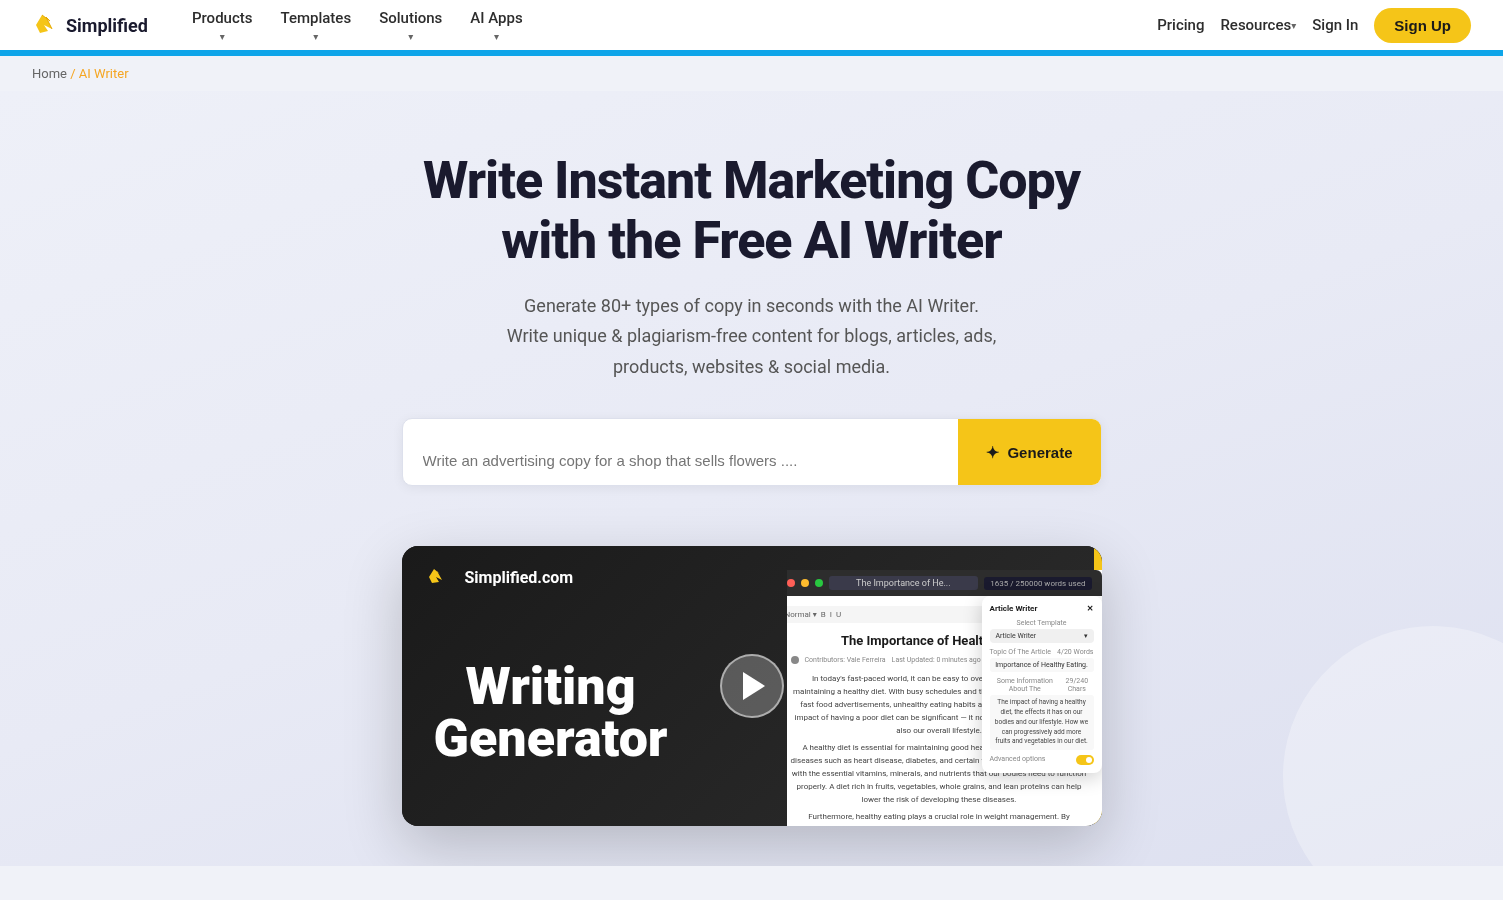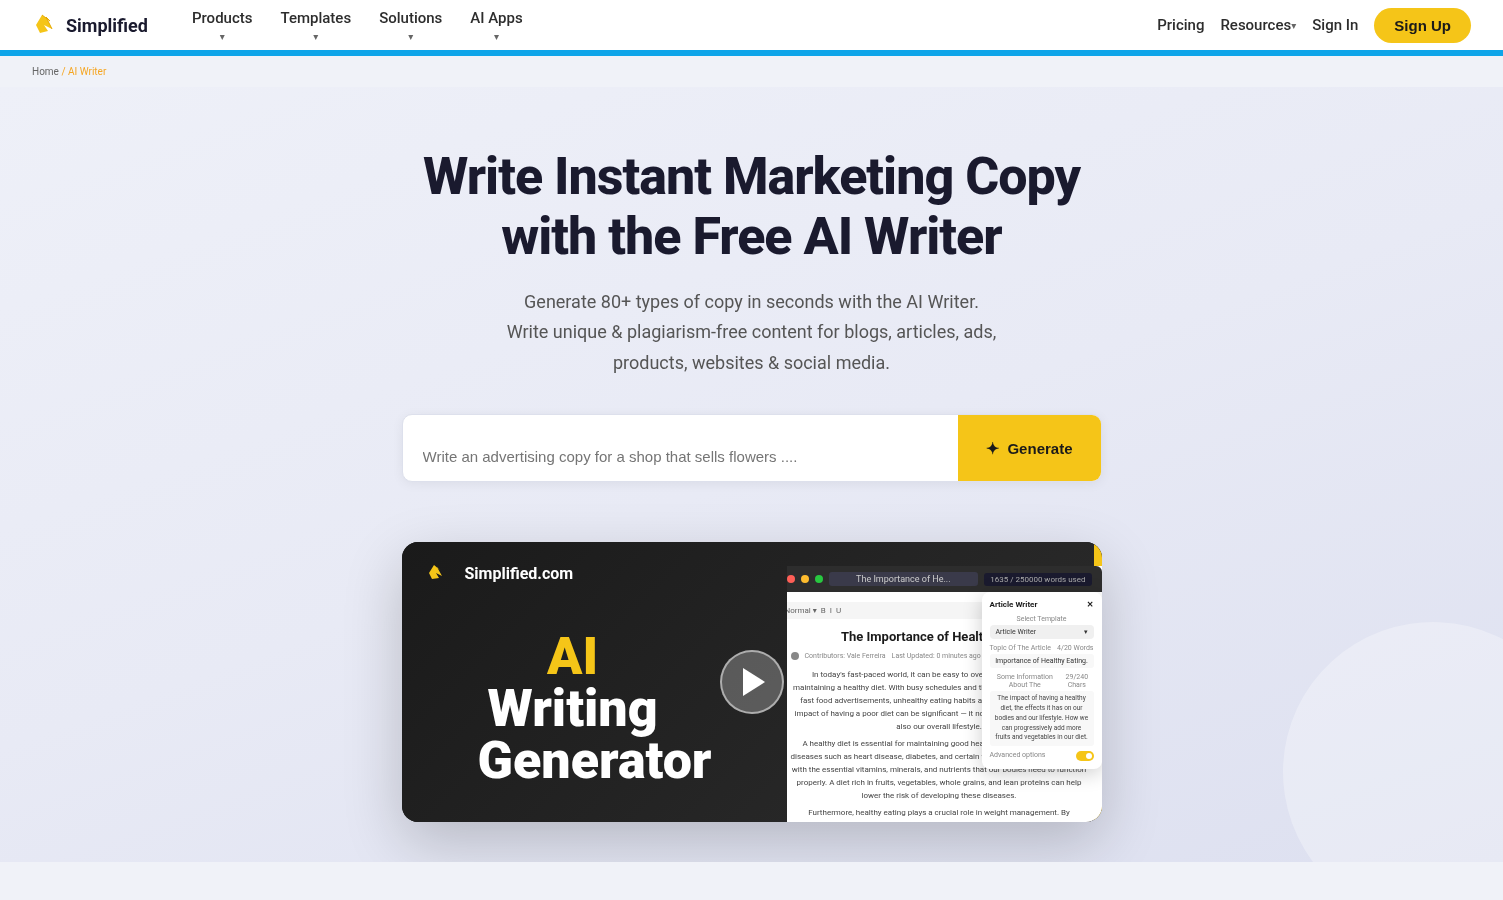--- a/index.html
+++ b/index.html
@@ -85,21 +85,21 @@
       padding: 9px 20px;
       border-radius: 24px;
       font-size: 15px;
       font-weight: 600;
       cursor: pointer;
     }
 
     
     .breadcrumb {
       padding: 10px 32px;
-      font-size: 10px;
+      font-size: 13px;
       color: #666;
       background: #f0f2f8;
     }
     .breadcrumb a { color: #666; text-decoration: none; }
     .breadcrumb span { color: #f5a623; }
 
     
     .hero {
       background: linear-gradient(160deg, #eef0f8 0%, #e8eaf5 50%, #dde0f0 100%);
       text-align: center;
@@ -218,21 +218,20 @@
       font-size: 52px;
       font-weight: 900;
       color: #fff;
       line-height: 1;
     }
     .video-text-generator {
       font-size: 52px;
       font-weight: 900;
       color: #fff;
       line-height: 1;
-      margin-left: 44px;
     }
     .play-btn {
       position: absolute;
       left: 50%;
       top: 50%;
       transform: translate(-50%, -50%);
       width: 64px;
       height: 64px;
       background: rgba(255,255,255,0.25);
       border-radius: 50%;
@@ -483,21 +482,20 @@
     <div class="video-dark-bg">
 
       <div class="video-logo-area">
         <svg class="video-logo-icon" viewBox="0 0 22 22" fill="none">
           <path d="M3 11 L8 3 L14 8 L11 5 L16 14 L10 11 L13 16 L6 17 Z" fill="#f5c518"></path>
         </svg>
         <span>Simplified.com</span>
       </div>
 
       <div class="video-text">
-        <div class="video-text-ai">AI</div>
         <div class="video-text-writing">Writing</div>
         <div class="video-text-generator">Generator</div>
       </div>
 
       <div class="play-btn">
         <div class="play-triangle"></div>
       </div>
 
       <div class="video-card-area">
 

